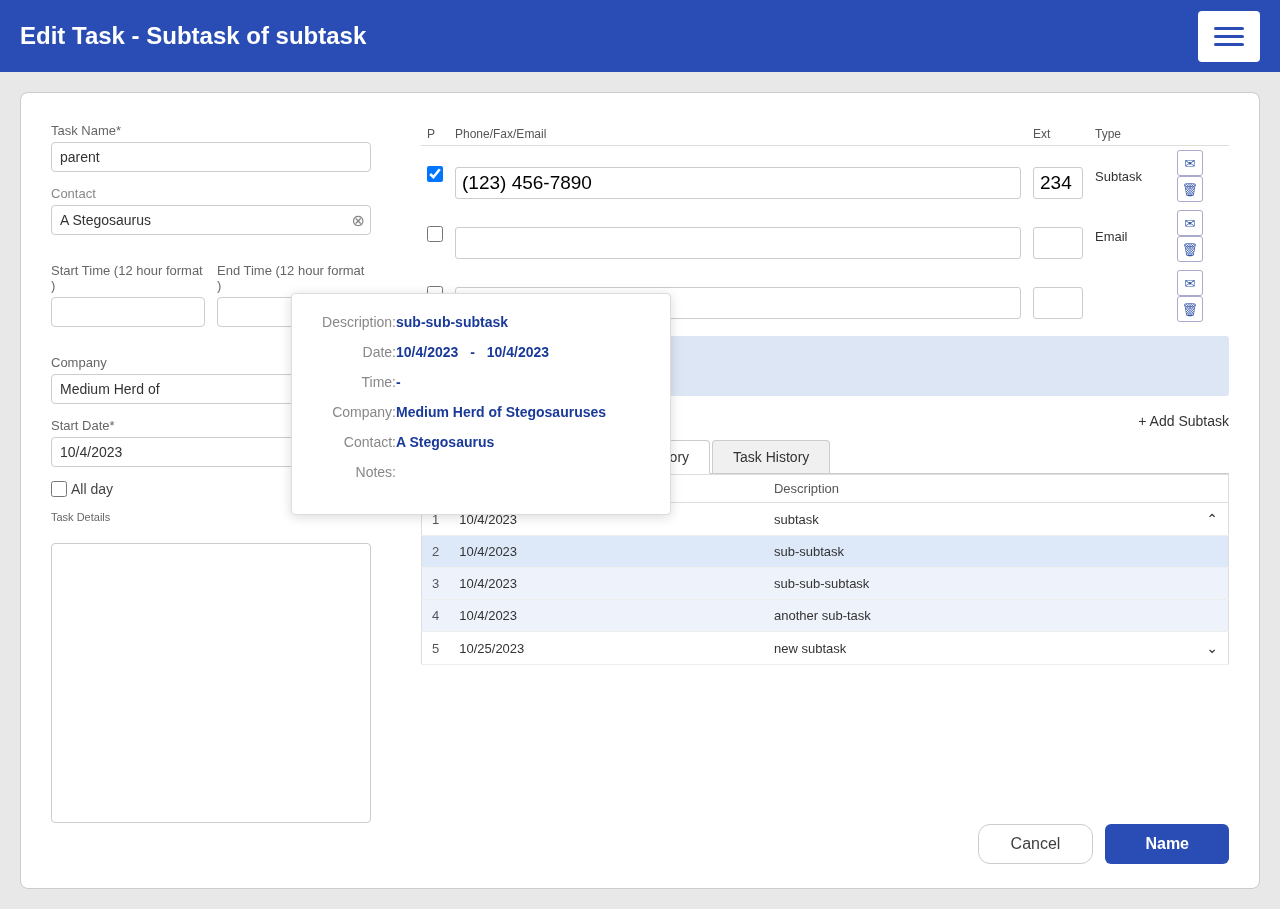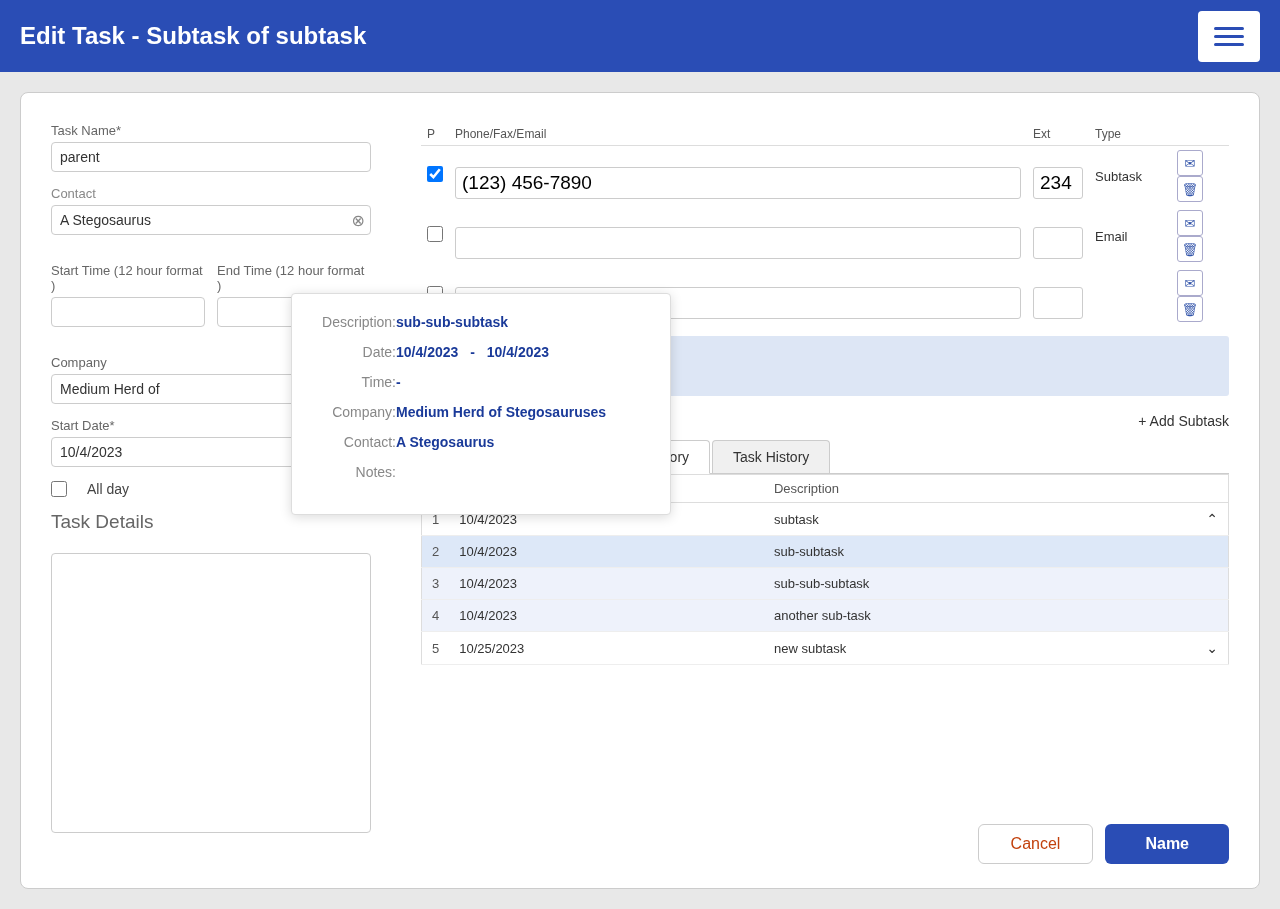--- a/index.html
+++ b/index.html
@@ -98,28 +98,28 @@
       position: absolute;
       right: 6px;
       cursor: pointer;
       color: #888;
       font-size: 16px;
     }
 
     .allday-row {
       display: flex;
       align-items: center;
-      gap: 20px;
+      gap: 4px;
       margin-bottom: 14px;
     }
     .allday-row input[type=checkbox] { width: 16px; height: 16px; }
     .allday-row label { font-size: 14px; color: #444; }
 
     .task-details-label {
-      font-size: 19px;
+      font-size: 11px;
       color: #666;
       margin-bottom: 20px;
     }
     .task-details-textarea {
       width: 100%;
       height: 280px;
       border: 1px solid #ccc;
       border-radius: 4px;
       padding: 6px 8px;
       font-size: 14px;
@@ -316,24 +316,24 @@
       position: absolute;
       bottom: 24px;
       right: 30px;
       display: flex;
       gap: 12px;
     }
     .cancel-btn {
       padding: 10px 32px;
       border: 1px solid #ccc;
       background: white;
-      border-radius: 6px;
+      border-radius: 12px;
       font-size: 16px;
       cursor: pointer;
-      color: #c2410c;
+      color: #404040;
     }
     .save-btn {
       padding: 10px 40px;
       background: #2a4db5;
       color: white;
       border: none;
       border-radius: 6px;
       font-size: 16px;
       font-weight: bold;
       cursor: pointer;

